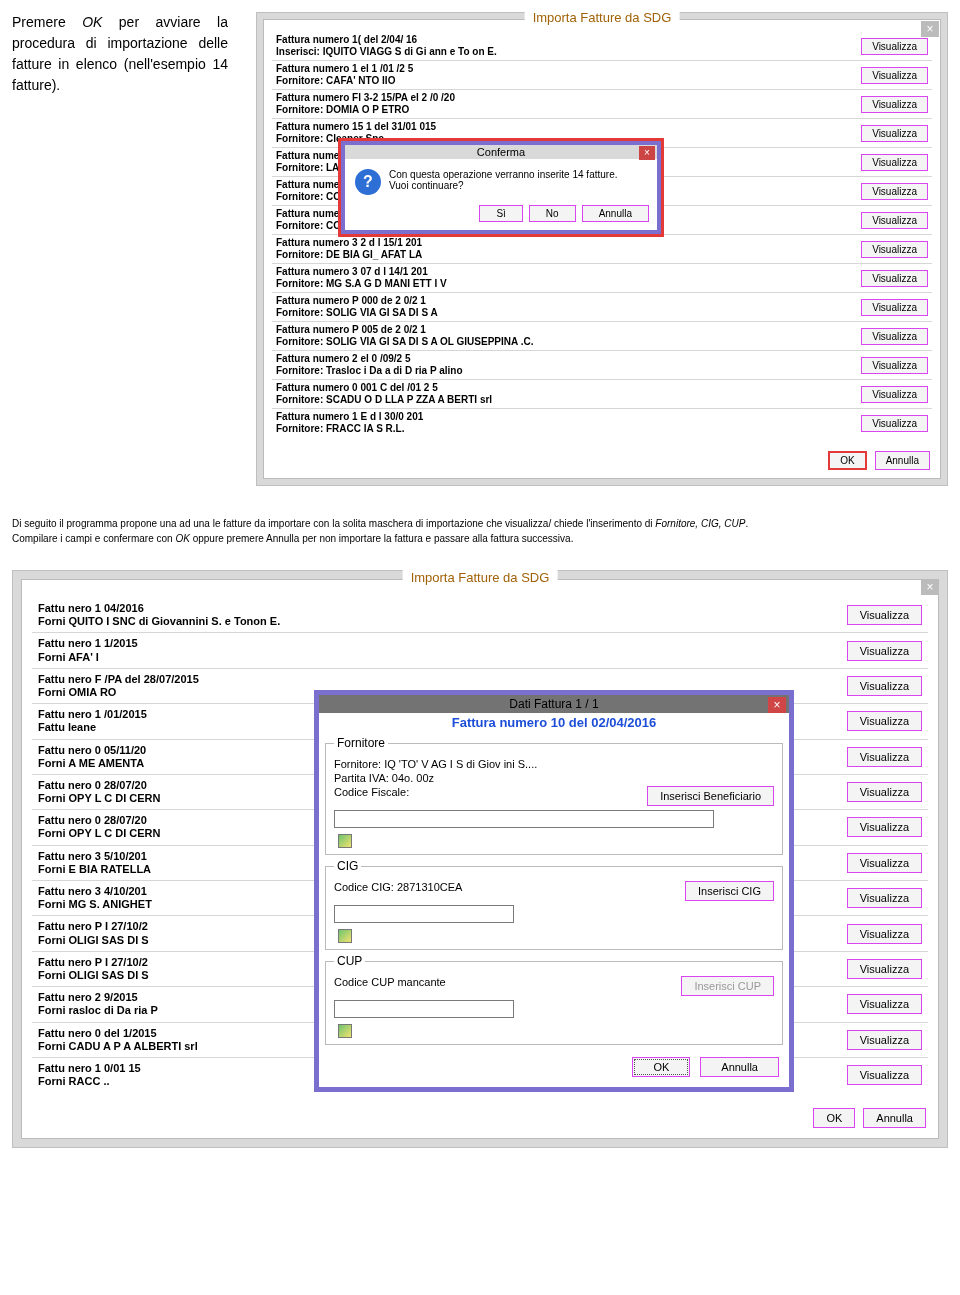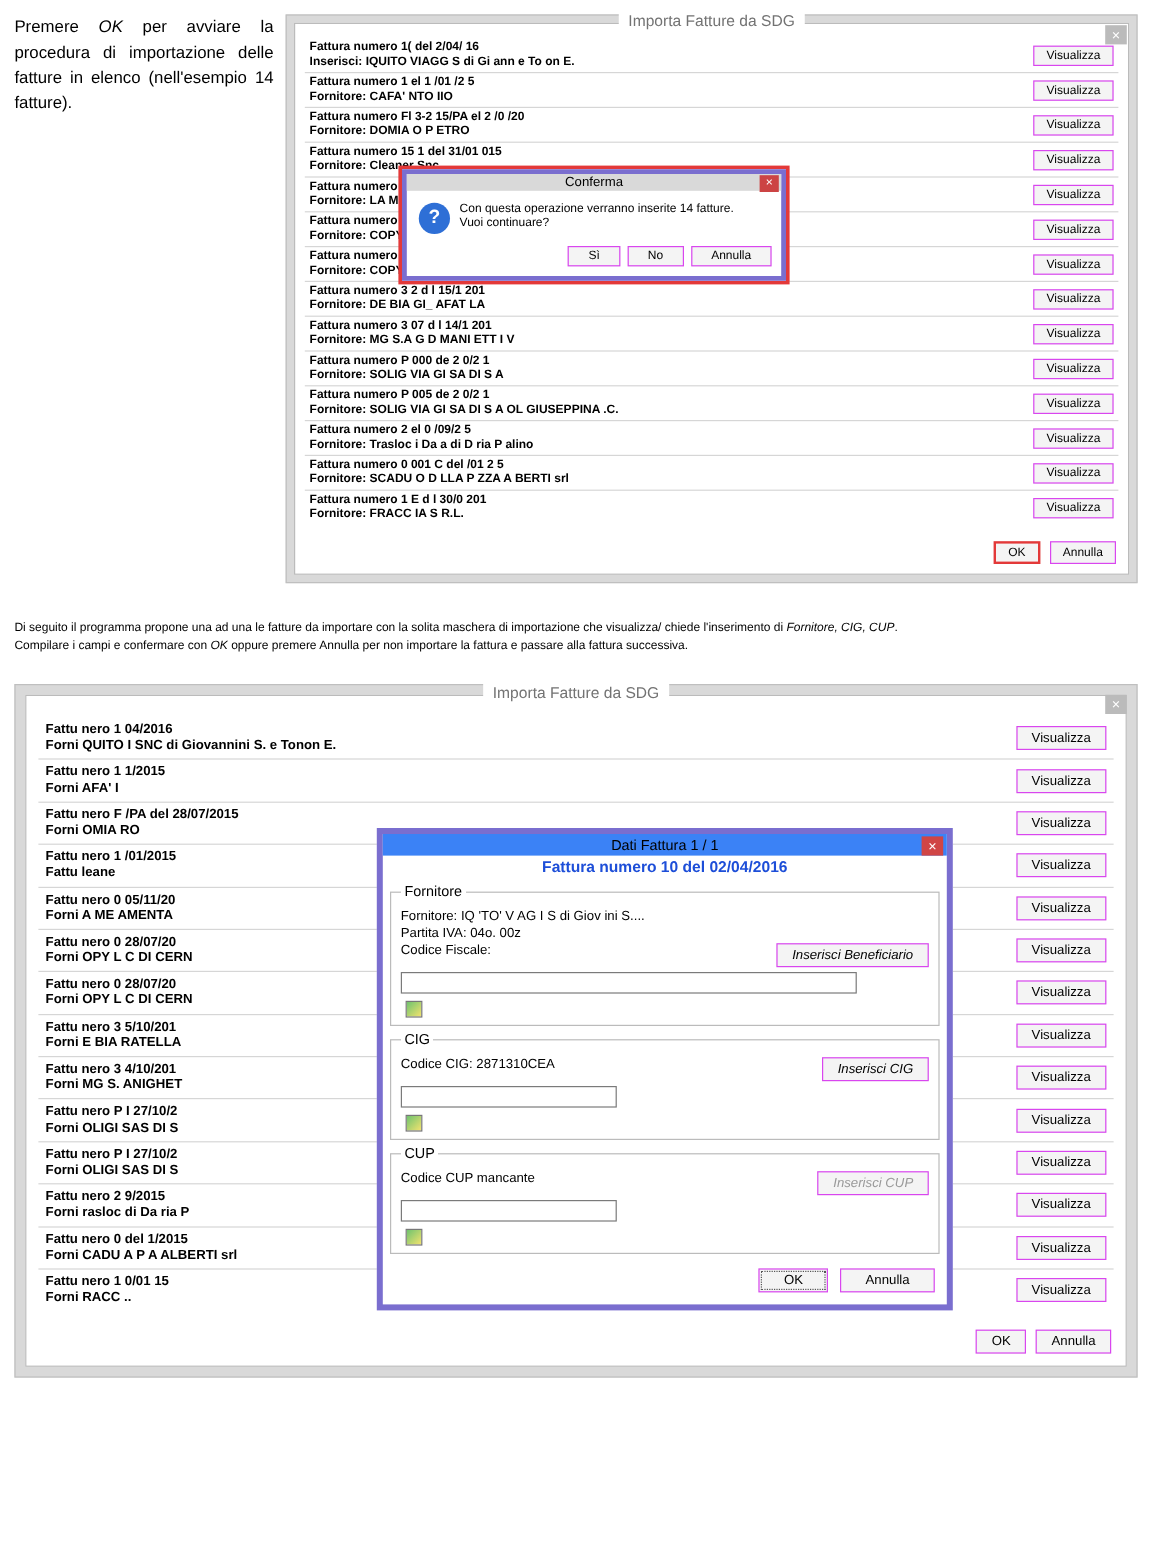--- a/index.html
+++ b/index.html
@@ -4,21 +4,21 @@
 <style>
   * { box-sizing: border-box; }
   body {
     margin: 0;
     padding: 12px;
     font-family: Verdana, Geneva, sans-serif;
     font-size: 14px;
     background: #fff;
     width: 960px;
   }
-  .top-row { display: flex; gap: 10px; align-items: flex-start; }
+  .top-row { display: flex; gap: 28px; align-items: flex-start; }
   .instruction { width: 216px; font-size: 14px; line-height: 1.5; text-align: justify; }
   .instruction em { font-style: italic; }
   .panel {
     flex: 1;
     background: #d9d9d9;
     border: 1px solid #bfbfbf;
     position: relative;
   }
   .panel-inner {
     background: #fff;
@@ -27,21 +27,21 @@
     position: relative;
   }
   .panel-title {
     position: absolute;
     top: -10px;
     left: 50%;
     transform: translateX(-50%);
     background: #fff;
     padding: 0 8px;
     font-size: 13px;
-    color: #737373;
+    color: #a16207;
     z-index: 2;
   }
   .close-x {
     position: absolute;
     top: 8px;
     right: 8px;
     width: 18px;
     height: 16px;
     background: #bbb;
     color: #fff;
@@ -74,21 +74,21 @@
     display: flex;
     justify-content: flex-end;
     gap: 8px;
     padding: 6px 10px 8px 10px;
   }
   .ok-red { border: 2px solid #e33939; }
   
   
   .overlay-modal {
     position: absolute;
-    left: 86px;
+    left: 74px;
     top: 118px;
     width: 326px;
     border: 3px solid #e33939;
     z-index: 50;
   }
   .modal-frame {
     border: 4px solid #7a6ecf;
     background: #fff;
   }
   .modal-title {
@@ -162,21 +162,21 @@
   .dati-modal {
     position: absolute;
     left: 292px;
     top: 110px;
     width: 480px;
     border: 5px solid #7a6ecf;
     background: #fff;
     z-index: 60;
   }
   .dati-title {
-    background: #3b82f6;
+    background: #737373;
     text-align: center;
     font-size: 12px;
     padding: 2px 0;
     position: relative;
   }
   .dati-title .mx {
     position: absolute;
     right: 3px;
     top: 2px;
     width: 18px;
@@ -195,21 +195,21 @@
     padding: 2px 0;
   }
   fieldset {
     margin: 4px 6px;
     border: 1px solid #bbb;
     font-size: 11px;
     padding: 6px 8px;
   }
   legend { font-size: 12px; padding: 0 3px; }
   fieldset .ln { margin: 2px 0; }
-  fieldset .btn-right { float: right; font-style: italic; }
+  fieldset .btn-right { float: right; }
   .inline-input {
     display: block;
     width: 200px;
     height: 18px;
     border: 1px solid #7a7a7a;
     margin-top: 4px;
     background: #fff;
   }
   .iconbox {
     display: inline-block;

